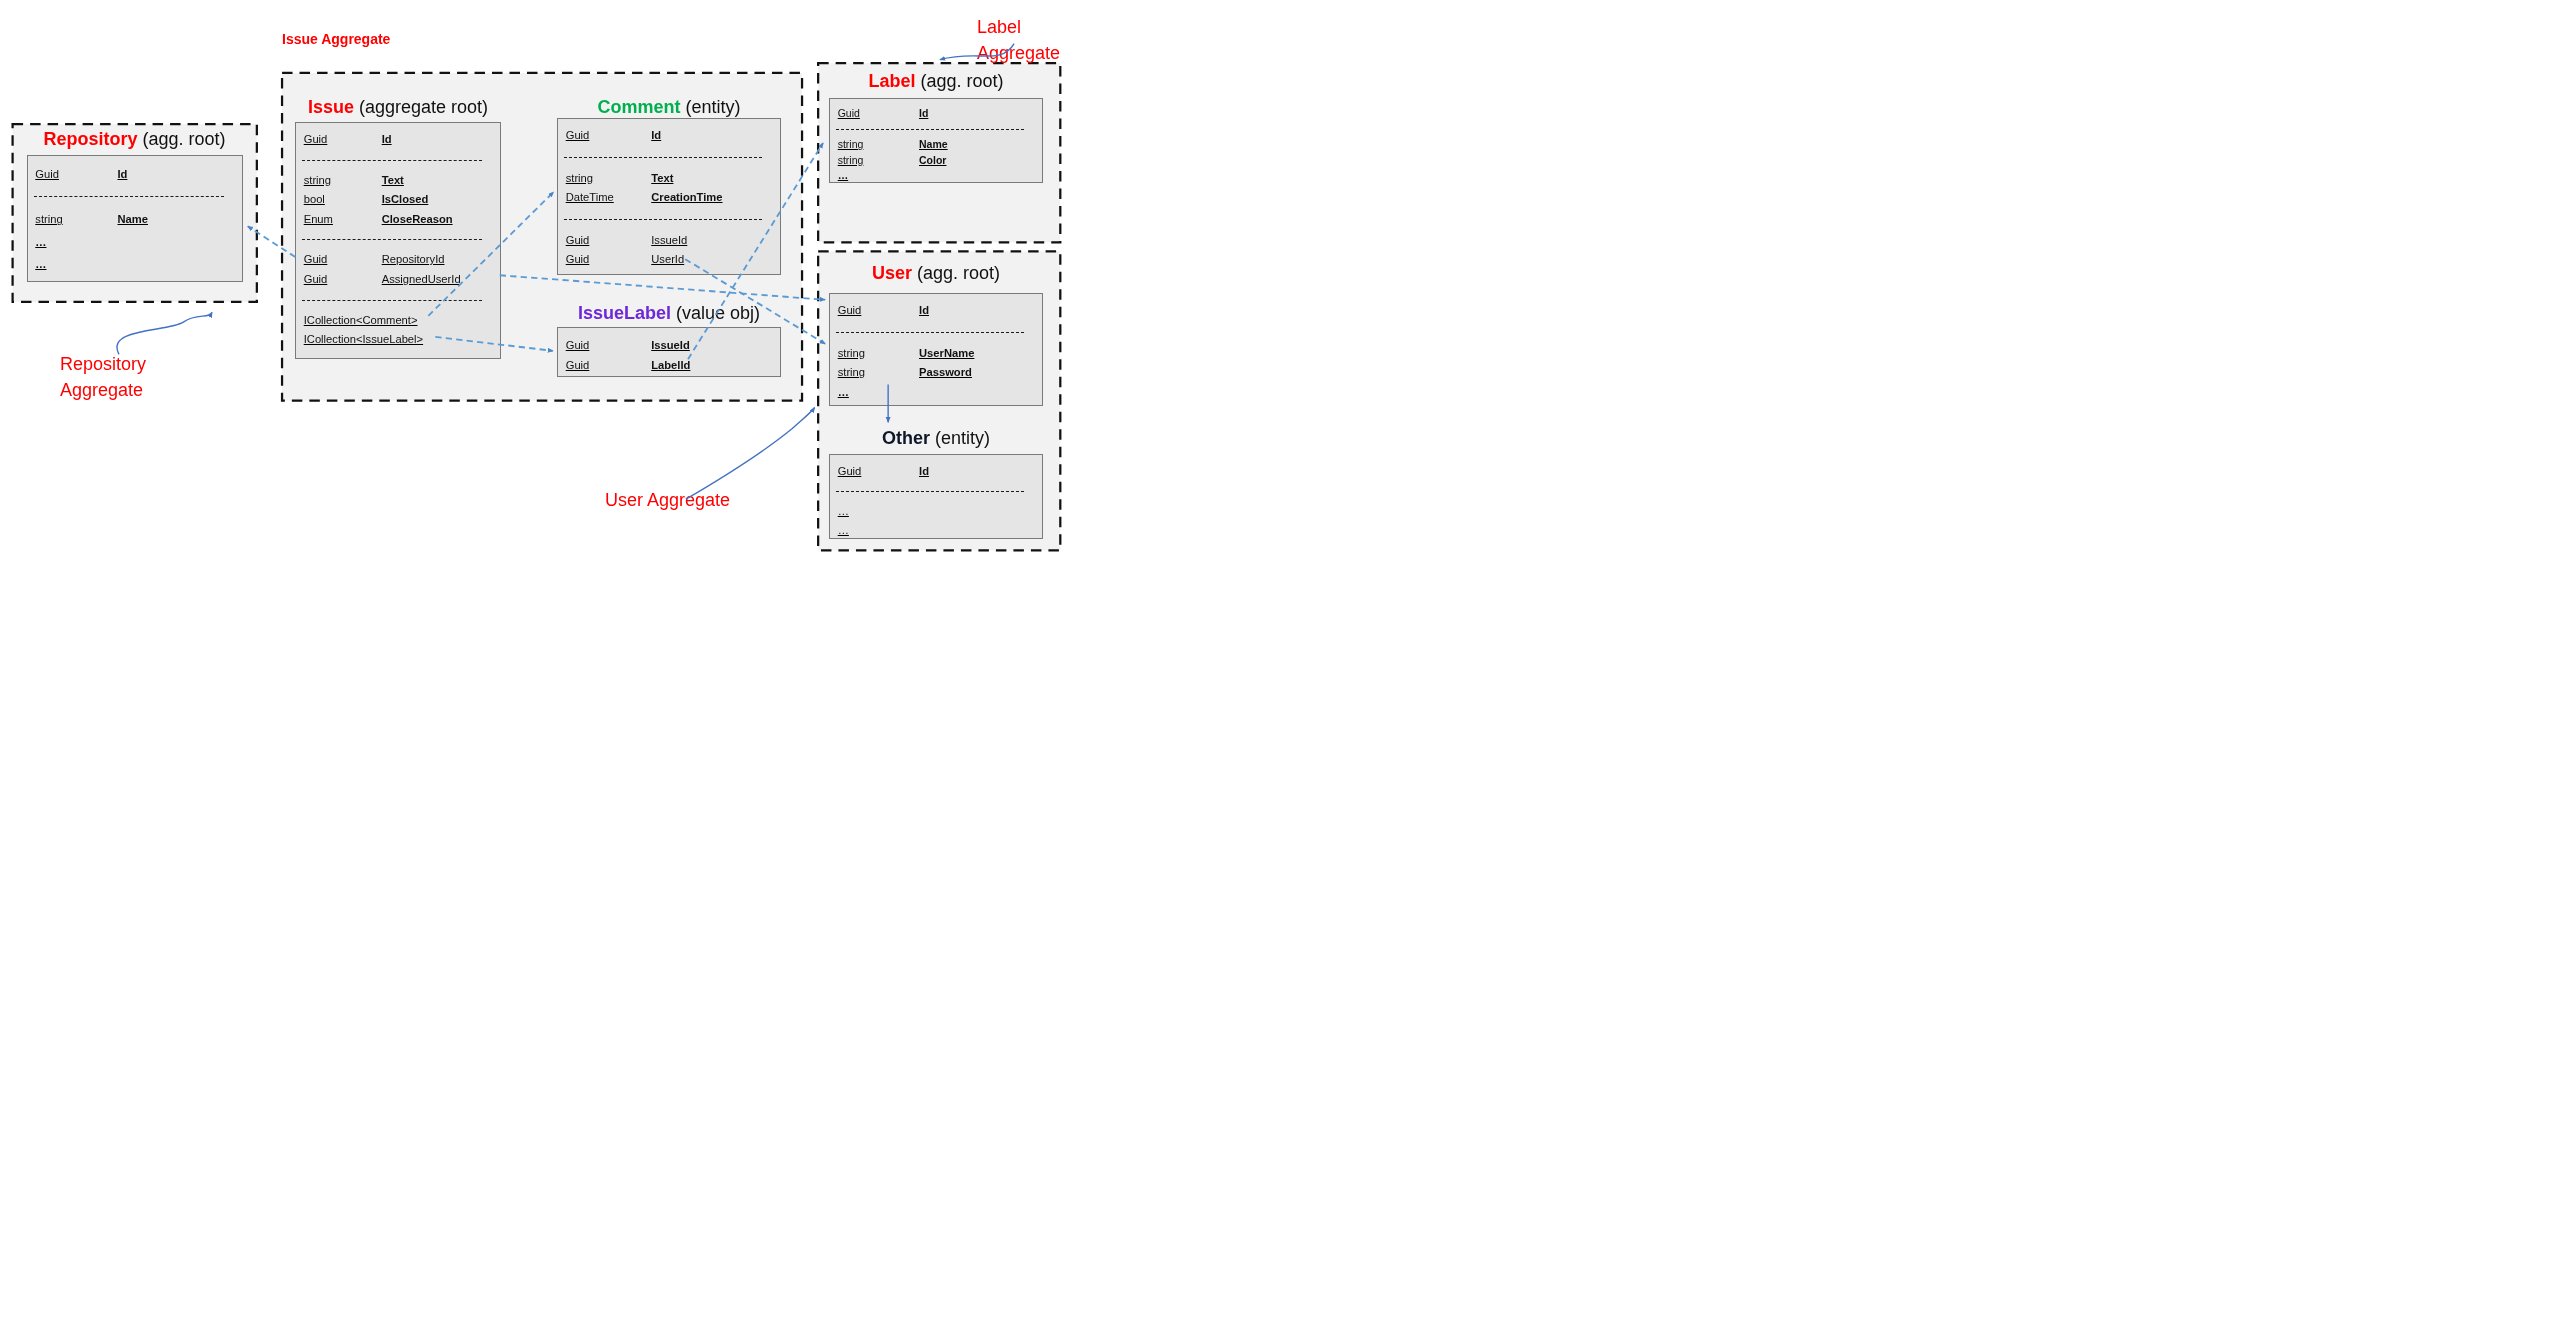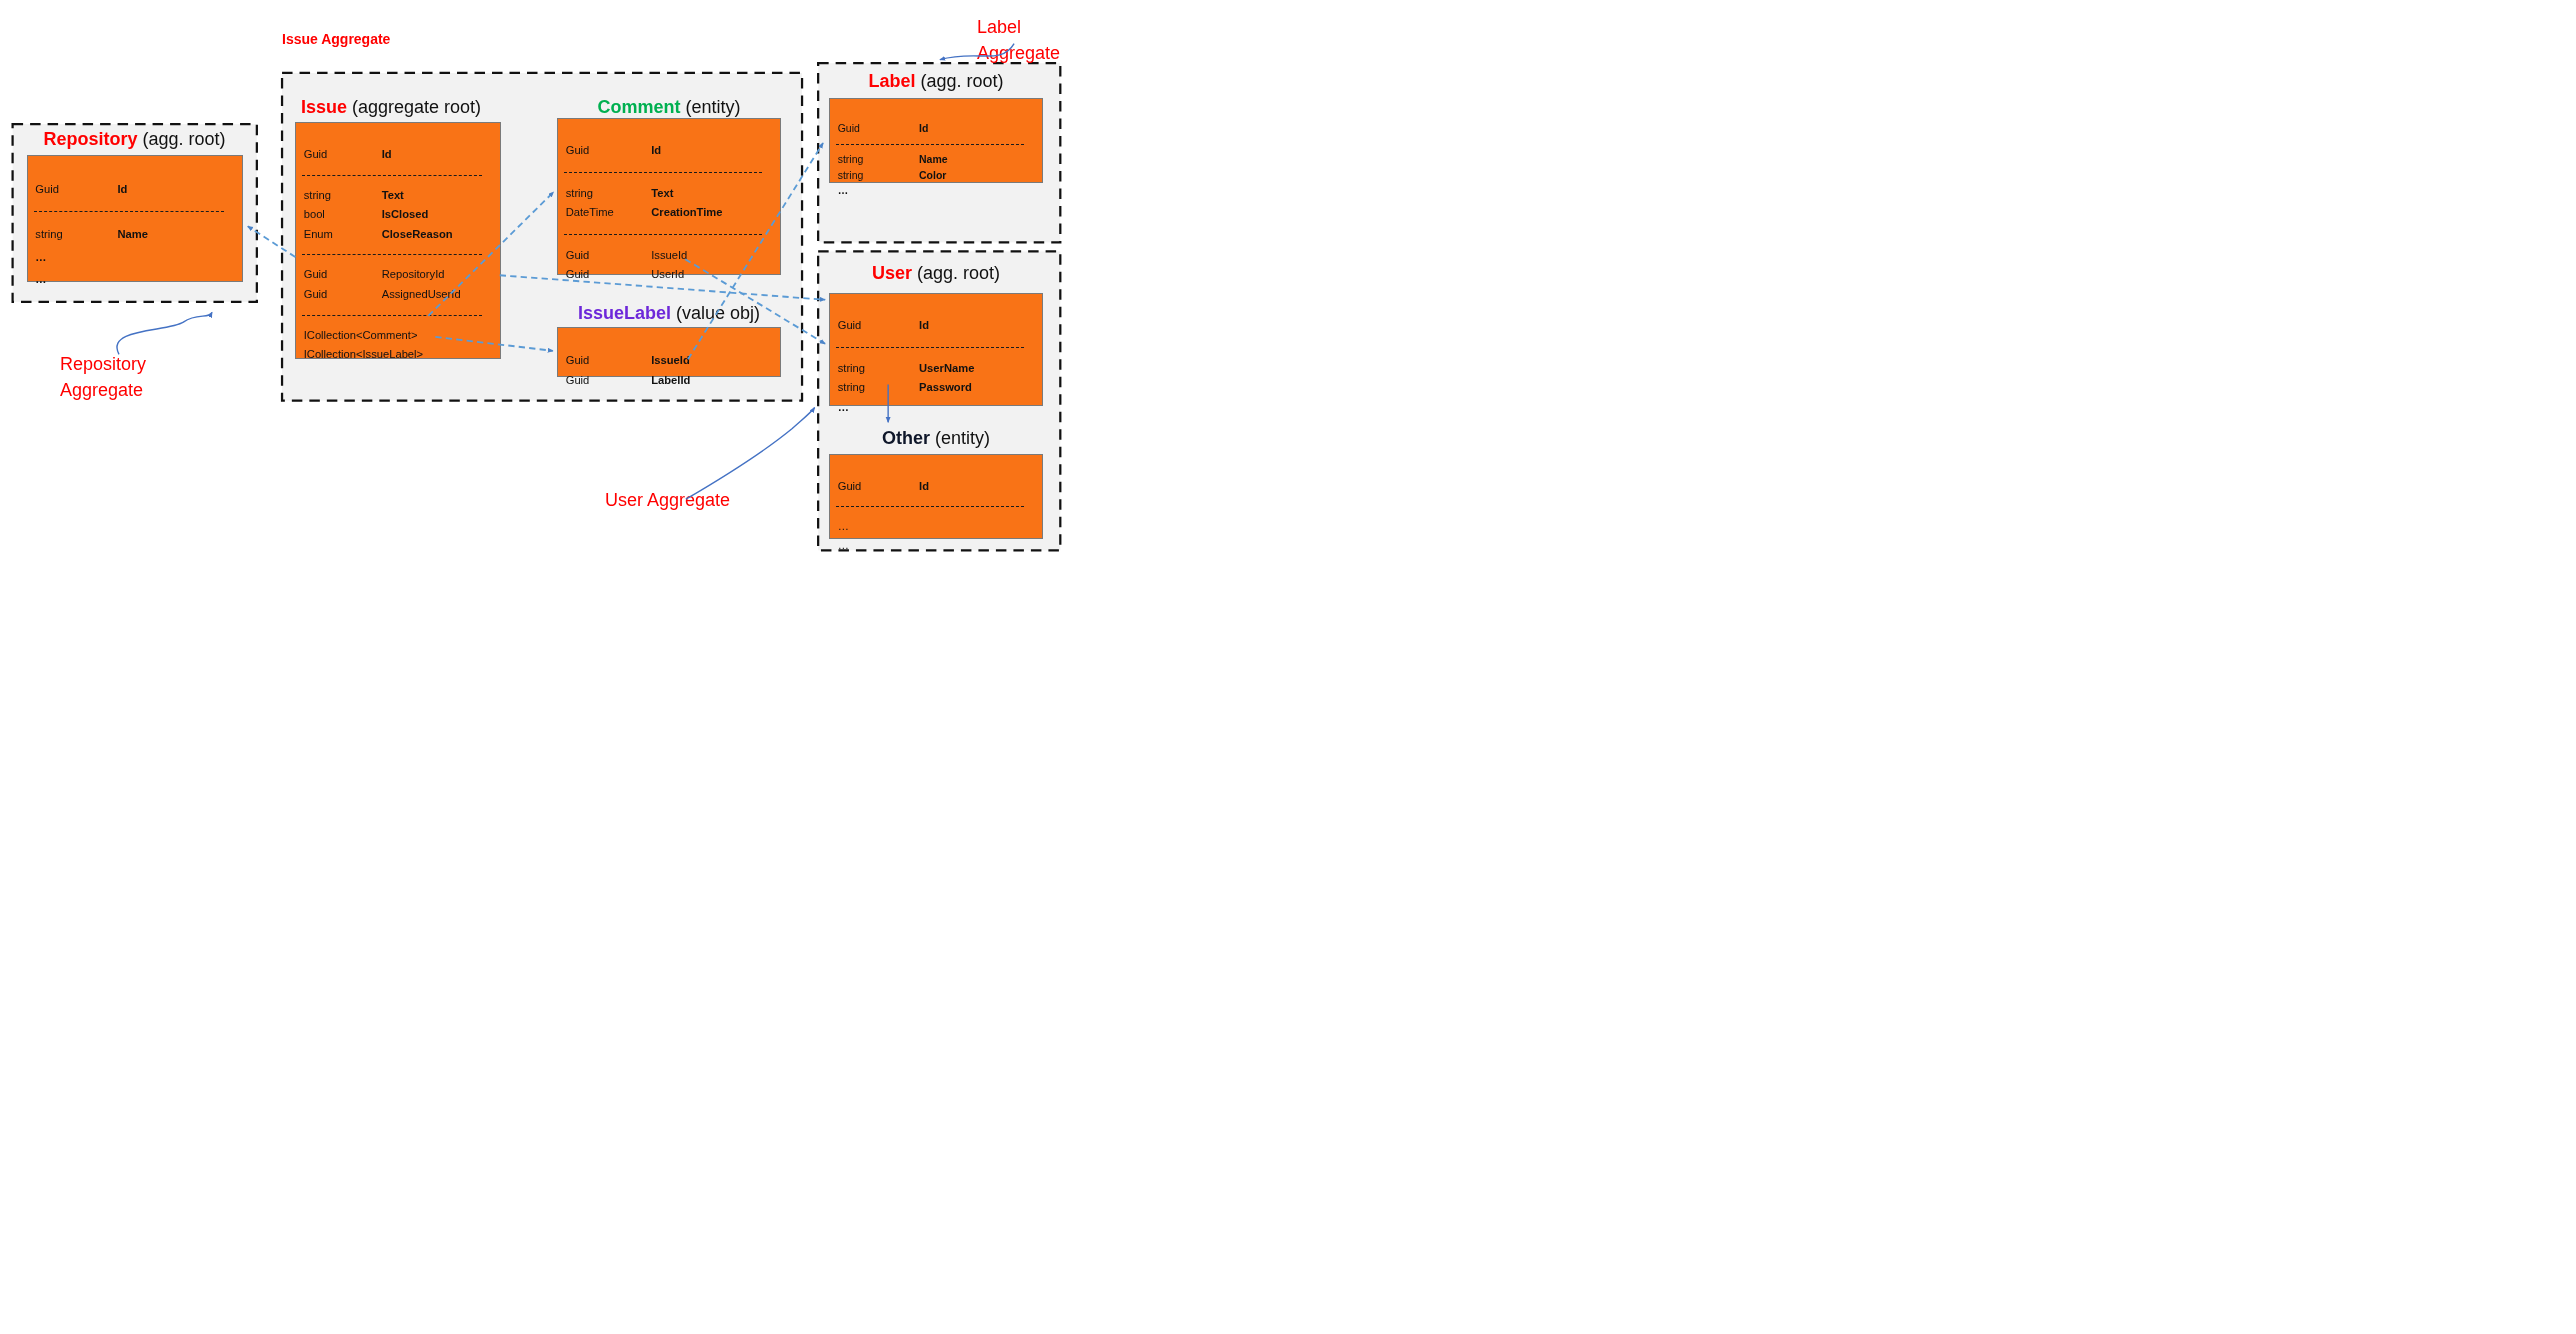--- a/index.html
+++ b/index.html
@@ -1,21 +1,21 @@
 <!DOCTYPE html>
 <html style="font-size:11.2px"><head>
 <meta charset="utf-8">
 <style>
   html,body{margin:0;padding:0;background:#ffffff;font-family:"Liberation Sans","DejaVu Sans",sans-serif;}
   #canvas{position:relative;width:1096px;height:568px;background:#ffffff;overflow:hidden;}
   svg.layer{position:absolute;left:0;top:0;width:1096px;height:568px;pointer-events:none;}
   #bg-layer{z-index:0;}
   #arrow-layer{z-index:3;}
 
-  .entity-table{position:absolute;z-index:2;background:#f97316;border:1.4px solid #7a7a7a;box-sizing:border-box;padding-top:22px;}
+  .entity-table{position:absolute;z-index:2;background:#e5e5e5;border:1.4px solid #7a7a7a;box-sizing:border-box;padding-top:7px;text-decoration:underline;}
   .row{display:flex;font-size:11.2px;color:#111;}
   .col-type{width:42%;padding-left:7.7px;box-sizing:border-box;white-space:nowrap;}
   .col-field{flex:1;white-space:nowrap;}
   .row.b .col-field{font-weight:700;}
   .row.tb .col-type{font-weight:700;}
   .row-divider{display:flex;align-items:center;padding:0 18px 0 6.3px;}
   .row-divider i{flex:1;border-top:1.8px dashed #1b1b1b;}
 
   .t-issue .row{height:19.6px;line-height:19.6px;}        .t-issue .row-divider{height:21px;}
   .t-comment .row{height:19.6px;line-height:19.6px;}      .t-comment .row-divider{height:23px;}
@@ -38,21 +38,21 @@
   <svg id="bg-layer" class="layer" viewBox="0 0 1566 811">
     <rect x="18" y="177" width="349" height="254" fill="#F2F2F2" stroke="#111111" stroke-width="3.2" stroke-dasharray="15 10"></rect>
     <rect x="403" y="104" width="743" height="468" fill="#F2F2F2" stroke="#111111" stroke-width="3.2" stroke-dasharray="15 10"></rect>
     <rect x="1169" y="90" width="346" height="256" fill="#F2F2F2" stroke="#111111" stroke-width="3.2" stroke-dasharray="15 10"></rect>
     <rect x="1169" y="359" width="346" height="427" fill="#F2F2F2" stroke="#111111" stroke-width="3.2" stroke-dasharray="15 10"></rect>
   </svg>
 
   <div class="page-title" style="left: 282px; top: 31px; width: 520px; color: rgb(255, 0, 0);">Issue Aggregate</div>
 
   <div class="box-heading" style="left:26.6px;  top:129px;width:216px;"><span class="ent-name" style="color: rgb(255, 0, 0);">Repository</span><span class="ent-qual">&nbsp;(agg. root)</span></div>
-  <div class="box-heading" style="left:288px; top:97px;width:206px;padding-right:63px;"><span class="ent-name" style="color: rgb(255, 0, 0);">Issue</span><span class="ent-qual">&nbsp;(aggregate root)</span></div>
+  <div class="box-heading" style="left:295px; top:97px;width:206px;padding-right:63px;"><span class="ent-name" style="color: rgb(255, 0, 0);">Issue</span><span class="ent-qual">&nbsp;(aggregate root)</span></div>
   <div class="box-heading" style="left:557px; top:97px;width:224px;padding-right:64px;"><span class="ent-name" style="color: rgb(0, 176, 80);">Comment</span><span class="ent-qual">&nbsp;(entity)</span></div>
   <div class="box-heading" style="left:557px; top:303px;width:224px;padding-right:64px;"><span class="ent-name" style="color: #6d28d9;">IssueLabel</span><span class="ent-qual">&nbsp;(value obj)</span></div>
   <div class="box-heading" style="left:829px;top:71px;width:214px;padding-right:97px;"><span class="ent-name" style="color: rgb(255, 0, 0);">Label</span><span class="ent-qual">&nbsp;(agg. root)</span></div>
   <div class="box-heading" style="left:829px;top:263px;width:214px;padding-right:97px;"><span class="ent-name" style="color: rgb(255, 0, 0);">User</span><span class="ent-qual">&nbsp;(agg. root)</span></div>
   <div class="box-heading" style="left:829px;top:428px;width:214px;padding-right:97px;"><span class="ent-name" style="color: #0f172a;">Other</span><span class="ent-qual">&nbsp;(entity)</span></div>
 
   <div class="entity-table t-repository" style="left:26.6px;  top:155px;width:216px;height:127px;">
       <div class="row b">
         <span class="col-type">Guid</span>
         <span class="col-field">Id</span>

